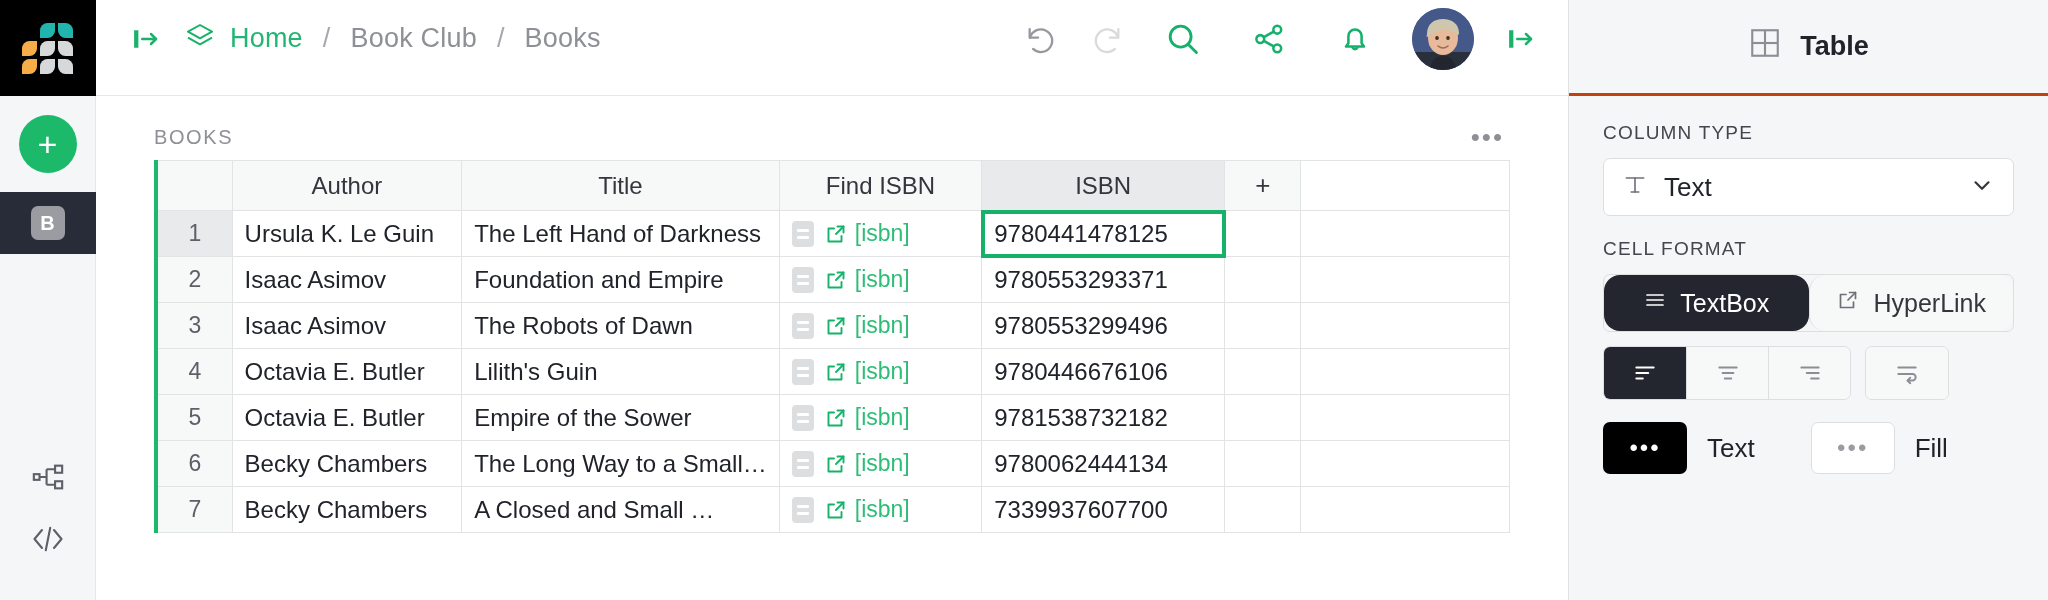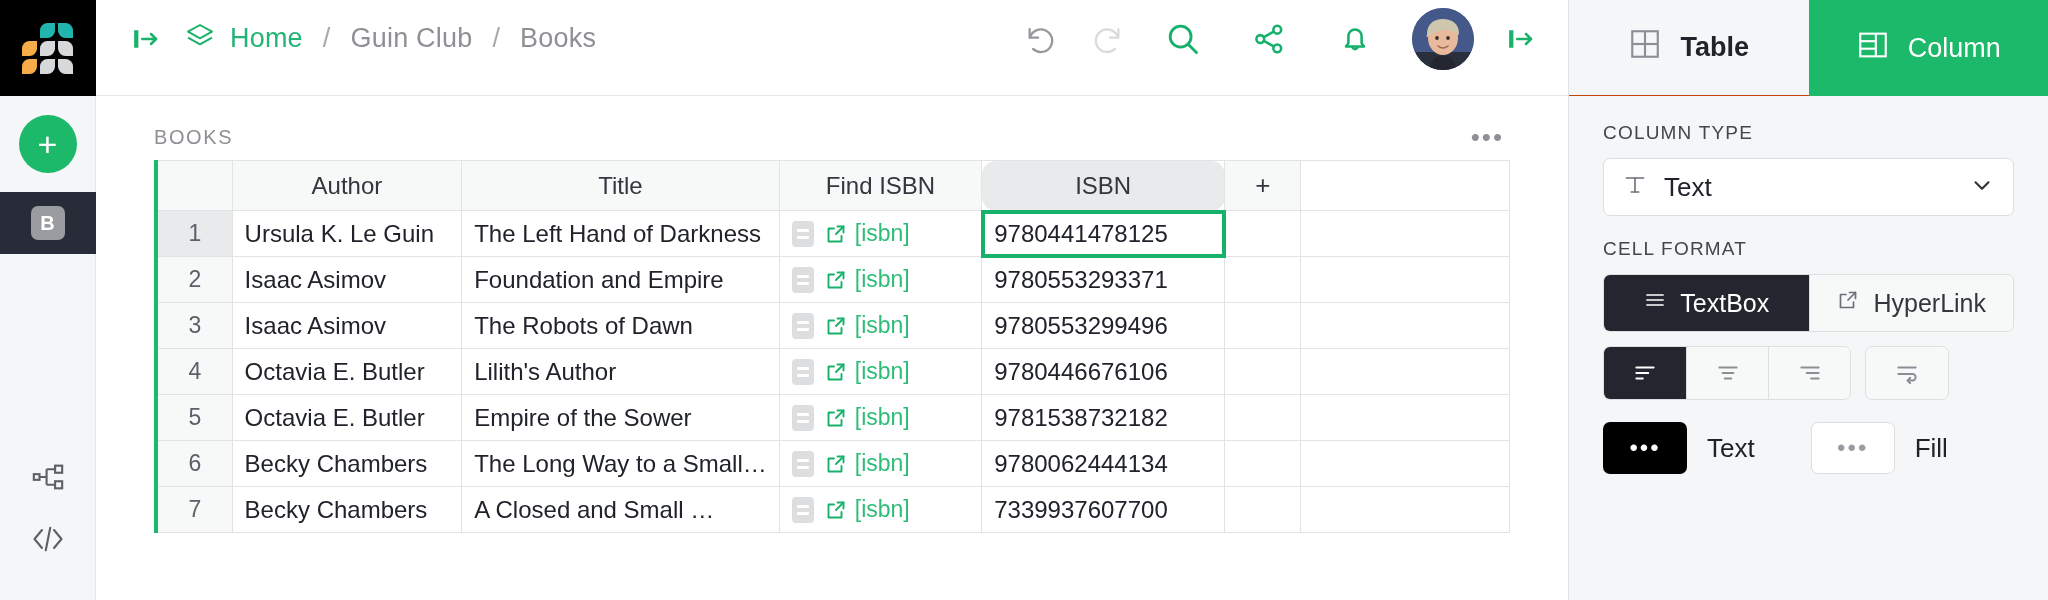--- a/index.html
+++ b/index.html
@@ -100,21 +100,21 @@
   .grid th {
     background: #f7f8f8; font-weight: 400; color: #33363d; text-align: center; height: 50px;
   }
   th.col-rownum, td.col-rownum { width: 82px; }
   th.col-author, td.col-author { width: 232px; }
   th.col-title, td.col-title { width: 232px; }
   th.col-find, td.col-find { width: 212px; }
   th.col-isbn, td.col-isbn { width: 250px; }
   th.col-plus, td.col-plus { width: 82px; }
   th.col-pad, td.col-pad { width: 238px; }
-  th.col-isbn { background: #e9eaeb; border-radius: 14px; }
+  th.col-isbn { background: #e9eaeb; }
   td.col-rownum {
     background: #f7f8f8; text-align: center; color: #5d6069; font-size: 23px;
   }
   tr.selected td.col-rownum { background: #e9eaeb; }
   td.col-cellsel {
     outline: 4px solid #16b26a; outline-offset: -3px; position: relative; z-index: 2;
   }
   th.col-plus { color: #33363d; font-size: 26px; }
   th.col-pad, td.col-pad { border-left: 1px solid #e2e3e5; background: #fff; }
   th.col-pad { background: #fff; border-top: 1px solid #e2e3e5; }
@@ -133,38 +133,38 @@
   .panel {
     width: 480px; flex: 0 0 480px; height: 600px;
     background: #f5f6f7; border-left: 1px solid #e0e1e3;
     display: flex; flex-direction: column;
   }
   .panel-tabs { display: flex; height: 96px; flex: 0 0 96px; }
   .ptab {
     flex: 1 1 50%; display: flex; align-items: center; justify-content: center; gap: 18px;
     font-size: 27px; cursor: pointer;
   }
-  .ptab.inactive { background: #f5f6f7; color: #20232a; font-weight: 700; border-bottom: 1px solid #c2410c; }
+  .ptab.inactive { background: #f5f6f7; color: #20232a; font-weight: 700; border-bottom: 3px solid #c2410c; }
   .ptab.active { background: #1db96a; color: #ffffff; font-weight: 400; }
   .panel-body { padding: 26px 34px 0 34px; flex: 1 1 auto; }
   .sec-label {
     font-size: 19px; letter-spacing: 1.2px; color: #43464e; margin-bottom: 14px; font-weight: 400;
   }
   .select {
     height: 58px; background: #ffffff; border: 1px solid #dcdee0; border-radius: 7px;
     display: flex; align-items: center; padding: 0 18px; gap: 16px; cursor: pointer;
   }
   .select .val { font-size: 26px; color: #20232a; flex: 1 1 auto; }
   .gap-22 { height: 22px; }
   .gap-14 { height: 14px; }
 
   .seg { display: flex; border-radius: 7px; overflow: hidden; border: 1px solid #dcdee0; }
   .seg-item {
     flex: 1 1 50%; height: 56px; display: flex; align-items: center; justify-content: center; gap: 13px;
-    background: #f7f8f8; color: #33363d; font-size: 25px; cursor: pointer;
+    background: #f7f8f8; color: #33363d; font-size: 25px; cursor: pointer; border-radius: 16px;
   }
   .seg-item + .seg-item { border-left: 1px solid #dcdee0; }
   .seg-item.on { background: #23262f; color: #ffffff; }
 
   .alignrow { display: flex; gap: 14px; }
   .align-group { display: flex; border-radius: 7px; overflow: hidden; border: 1px solid #dcdee0; }
   .align-btn {
     width: 82px; height: 52px; display: flex; align-items: center; justify-content: center;
     background: #f7f8f8; cursor: pointer; color: #8b8e95;
   }
@@ -246,21 +246,21 @@
 
       <div class="crumb-wrap">
         <span>
           <svg width="32" height="32" viewBox="0 0 24 24" fill="none" stroke="#19b26a" stroke-width="1.5" stroke-linejoin="round">
             <polygon points="12,3 21,8 12,13 3,8"></polygon>
             <polyline points="3,12.5 12,17.5 21,12.5"></polyline>
           </svg>
         </span>
         <span class="crumb-text crumb-home">Home</span>
         <span class="crumb-text crumb-sep">/</span>
-        <span class="crumb-text crumb-rest">Guin Club</span>
+        <span class="crumb-text crumb-rest">Book Club</span>
         <span class="crumb-text crumb-sep">/</span>
         <span class="crumb-text crumb-rest">Books</span>
       </div>
 
       <div class="topbar-spacer"></div>
 
       <div class="tb-actions">
         <div class="tb-btn">
           <svg width="34" height="34" viewBox="0 0 24 24" fill="none" stroke="#96989e" stroke-width="1.6" stroke-linecap="round" stroke-linejoin="round">
             <polyline points="4,5 4,11 10,11"></polyline>
@@ -417,21 +417,21 @@
                 </div>
               </td>
               <td class="col-isbn">9780553299496</td>
               <td class="col-plus"></td>
               <td class="col-pad"></td>
             </tr>
 
             <tr>
               <td class="col-rownum">4</td>
               <td class="col-author">Octavia E. Butler</td>
-              <td class="col-title">Lilith's Author</td>
+              <td class="col-title">Lilith's Guin</td>
               <td class="col-find">
                 <div class="findcell">
                   <div class="drag-handle">
                       <i></i>
                       <i></i>
                     </div>
                   <div class="link-chip">
                     <svg width="24" height="24" viewBox="0 0 24 24" fill="none" stroke="#17b26a" stroke-width="1.9" stroke-linecap="round" stroke-linejoin="round">
                       <path d="M13.5 4.5H19.5V10.5"></path>
                         <path d="M19.5 4.5L12 12"></path>
@@ -530,31 +530,20 @@
     <div class="panel-tabs">
       <div class="ptab inactive">
         <span>
           <svg width="34" height="34" viewBox="0 0 24 24" fill="none" stroke="#8b8e95" stroke-width="1.5">
             <rect x="3" y="3" width="18" height="18"></rect>
             <line x1="12" y1="3" x2="12" y2="21"></line>
             <line x1="3" y1="12" x2="21" y2="12"></line>
           </svg>
         </span>
         <span>Table</span>
-      </div>
-      <div class="ptab active">
-        <span>
-          <svg width="34" height="34" viewBox="0 0 24 24" fill="none" stroke="#ffffff" stroke-width="1.5">
-            <rect x="3" y="4" width="18" height="16"></rect>
-            <line x1="14" y1="4" x2="14" y2="20"></line>
-            <line x1="3" y1="9.3" x2="14" y2="9.3"></line>
-            <line x1="3" y1="14.6" x2="14" y2="14.6"></line>
-          </svg>
-        </span>
-        <span>Column</span>
       </div>
     </div>
 
     <div class="panel-body">
       <div class="sec-label">COLUMN TYPE</div>
       <div class="select">
         <span>
           <svg width="26" height="26" viewBox="0 0 24 24" fill="none" stroke="#6d7077" stroke-width="1.5" stroke-linecap="round">
             <line x1="4" y1="5.5" x2="20" y2="5.5"></line>
             <line x1="12" y1="5.5" x2="12" y2="18.5"></line>

